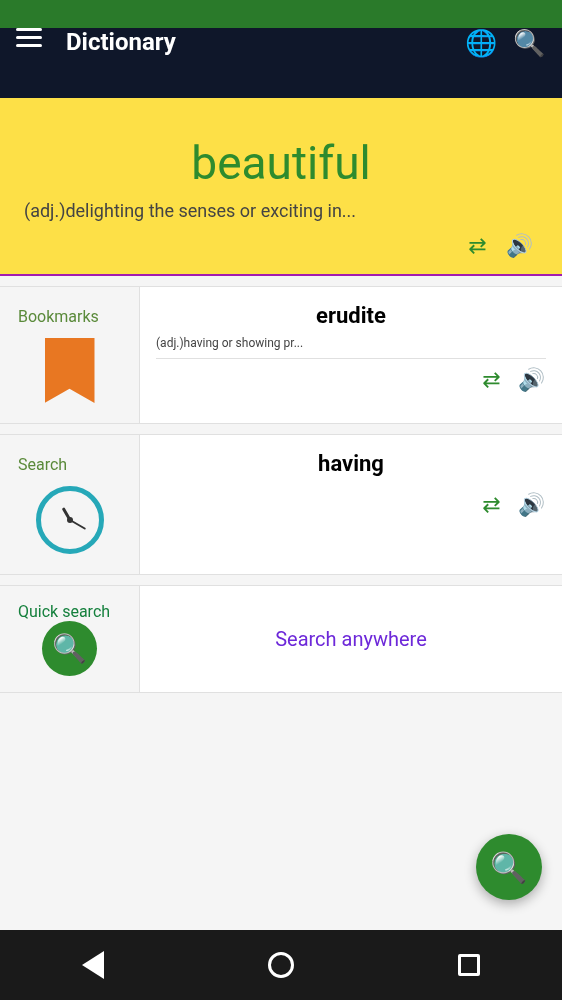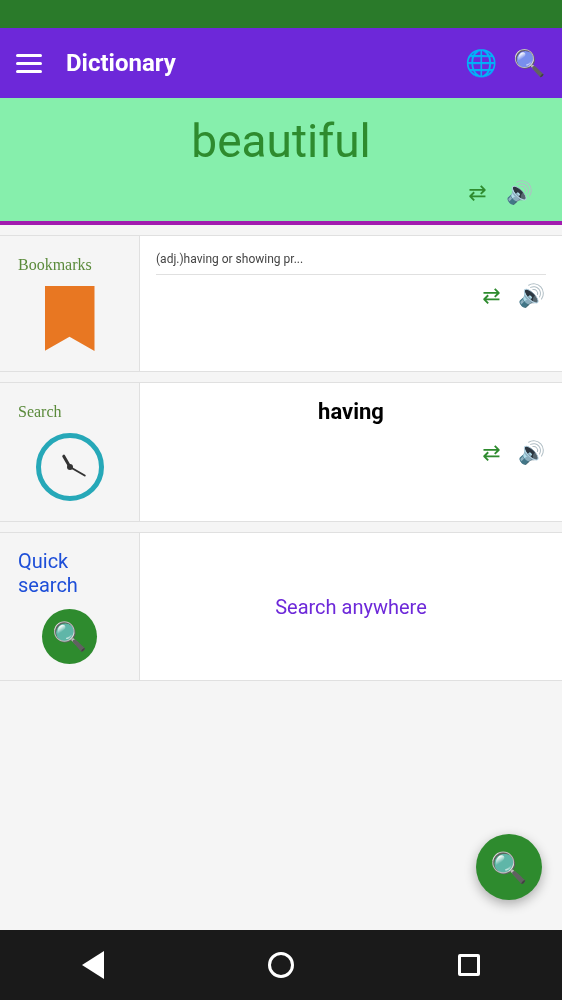--- a/index.html
+++ b/index.html
@@ -16,23 +16,23 @@
     .status-bar {
       width: 100%;
       height: 28px;
       background: #2a7a2a;
     }
 
     
     .toolbar {
       width: 100%;
       height: 70px;
-      background: #6d28d9;
-      display: flex;
-      align-items: center;
+      background: #0f172a;
+      display: flex;
+      align-items: flex-start;
       padding: 0 16px;
       gap: 16px;
     }
     .toolbar-title {
       flex: 1;
       color: white;
       font-size: 24px;
       font-weight: bold;
       margin-left: 8px;
     }
@@ -50,24 +50,24 @@
     .menu-icon span {
       display: block;
       width: 26px;
       height: 3px;
       background: white;
       border-radius: 2px;
     }
 
     
     .main-word-area {
-      background: #86efac;
-      padding: 16px 20px 16px;
+      background: #fde047;
+      padding: 38px 20px 16px;
       text-align: center;
-      border-bottom: 4px solid #a21caf;
+      border-bottom: 2px solid #a21caf;
     }
     .main-word {
       color: #2e8b2e;
       font-size: 46px;
       font-weight: normal;
       margin-bottom: 10px;
     }
     .main-definition {
       color: #444;
       font-size: 18px;
@@ -98,21 +98,20 @@
     .card-left {
       width: 140px;
       min-width: 140px;
       background: #f5f5f5;
       display: flex;
       flex-direction: column;
       align-items: center;
       justify-content: center;
       padding: 20px 10px;
       border-right: 1px solid #e0e0e0;
-      font-family: Liberation Serif, serif;
     }
     .card-left-label {
       color: #5a8a3a;
       font-size: 16px;
       margin-bottom: 12px;
       align-self: flex-start;
       padding-left: 8px;
     }
     .bookmark-icon {
       width: 50px;
@@ -206,25 +205,24 @@
       min-width: 140px;
       background: #f5f5f5;
       display: flex;
       flex-direction: column;
       align-items: center;
       justify-content: flex-start;
       padding: 16px 10px;
       border-right: 1px solid #e0e0e0;
     }
     .quick-search-label {
-      color: #1d4ed8;
-      font-size: 20px;
+      color: #15803d;
+      font-size: 16px;
       align-self: flex-start;
       padding-left: 8px;
-      margin-bottom: 12px;
     }
     .quick-search-btn {
       width: 55px;
       height: 55px;
       background: #2e8b2e;
       border-radius: 50%;
       display: flex;
       align-items: center;
       justify-content: center;
       cursor: pointer;
@@ -319,32 +317,34 @@
     <span></span>
     <span></span>
   </div>
   <div class="toolbar-title">Dictionary</div>
   <div class="toolbar-icon">🌐</div>
   <div class="toolbar-icon">🔍</div>
 </div>
 
 <div class="main-word-area">
   <div class="main-word">beautiful</div>
+  <div class="main-definition">(adj.)delighting the senses or exciting in...</div>
   <div class="main-word-actions">
     <span class="action-icon icon-shuffle"></span>
     <span class="action-icon">🔊</span>
   </div>
 </div>
 
 <div class="card">
   <div class="card-left">
     <div class="card-left-label">Bookmarks</div>
     <div class="bookmark-icon"></div>
   </div>
   <div class="card-right">
+    <div class="card-word">erudite</div>
     <div class="card-definition">(adj.)having or showing pr...</div>
     <div class="card-actions">
       <span class="action-icon icon-shuffle"></span>
       <span class="action-icon">🔊</span>
     </div>
   </div>
 </div>
 
 <div class="card">
   <div class="card-left">

